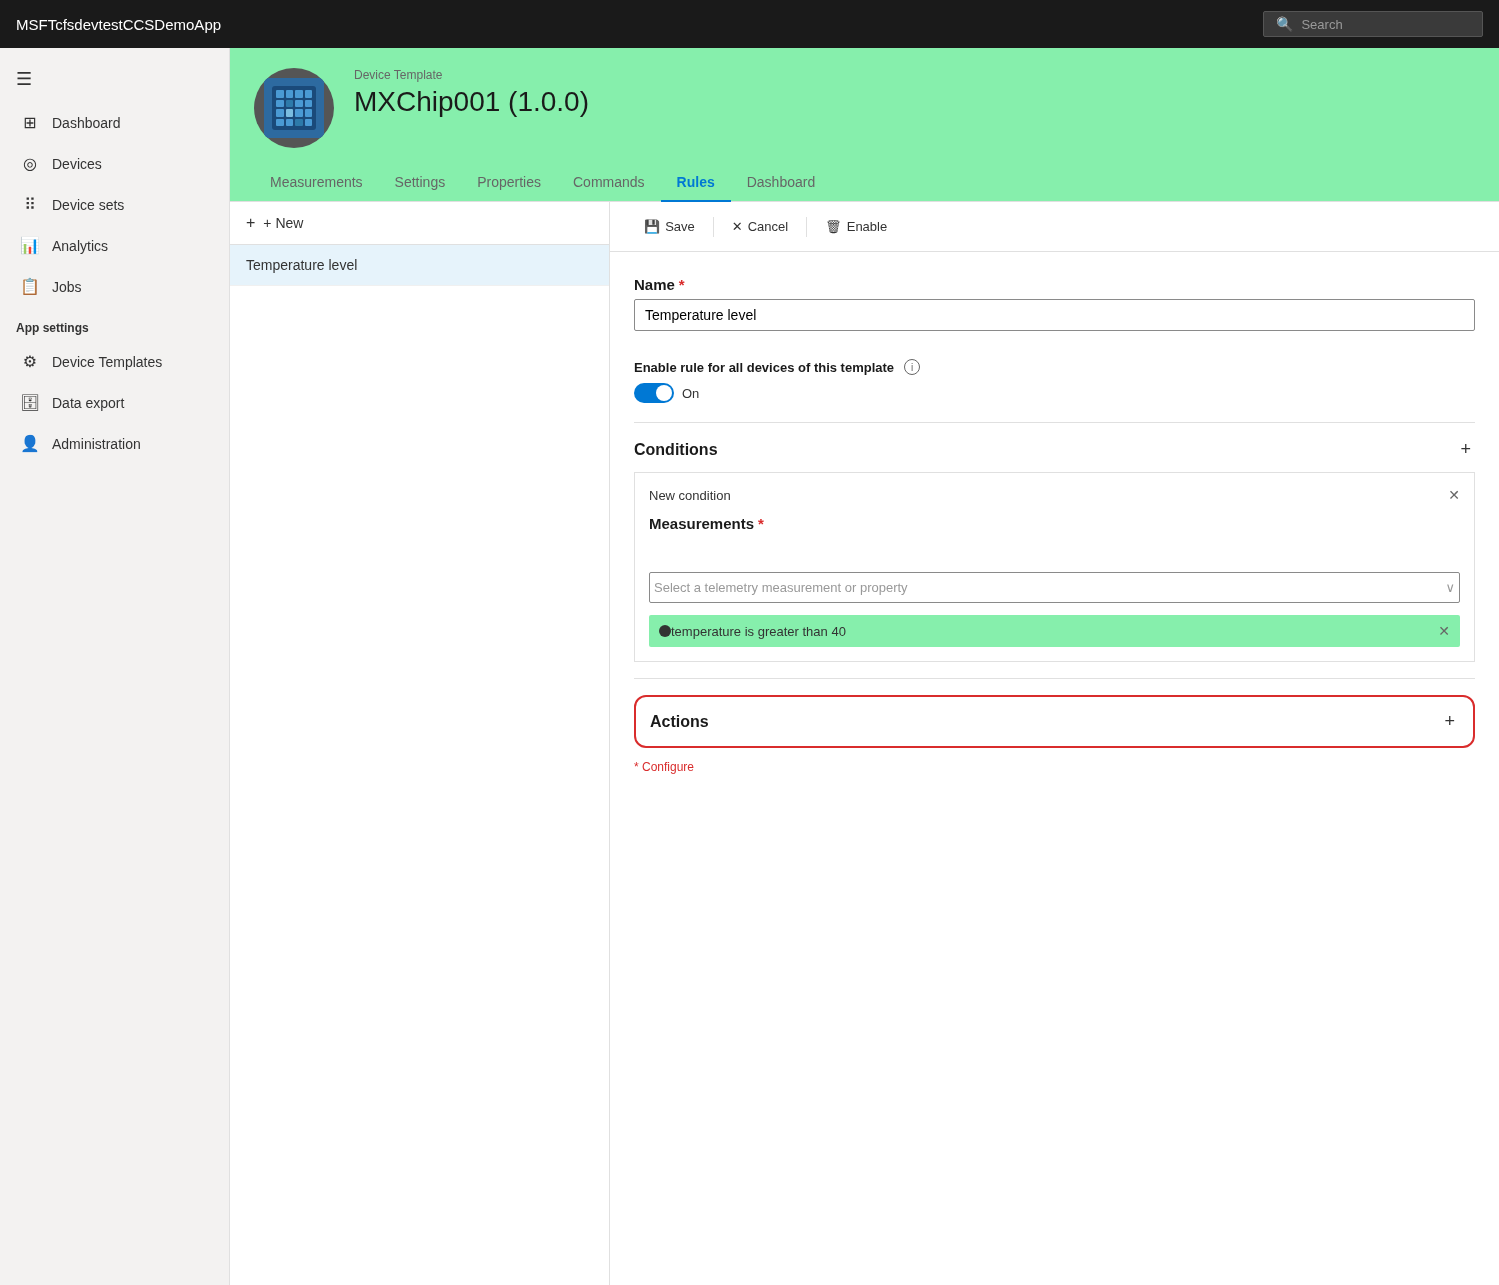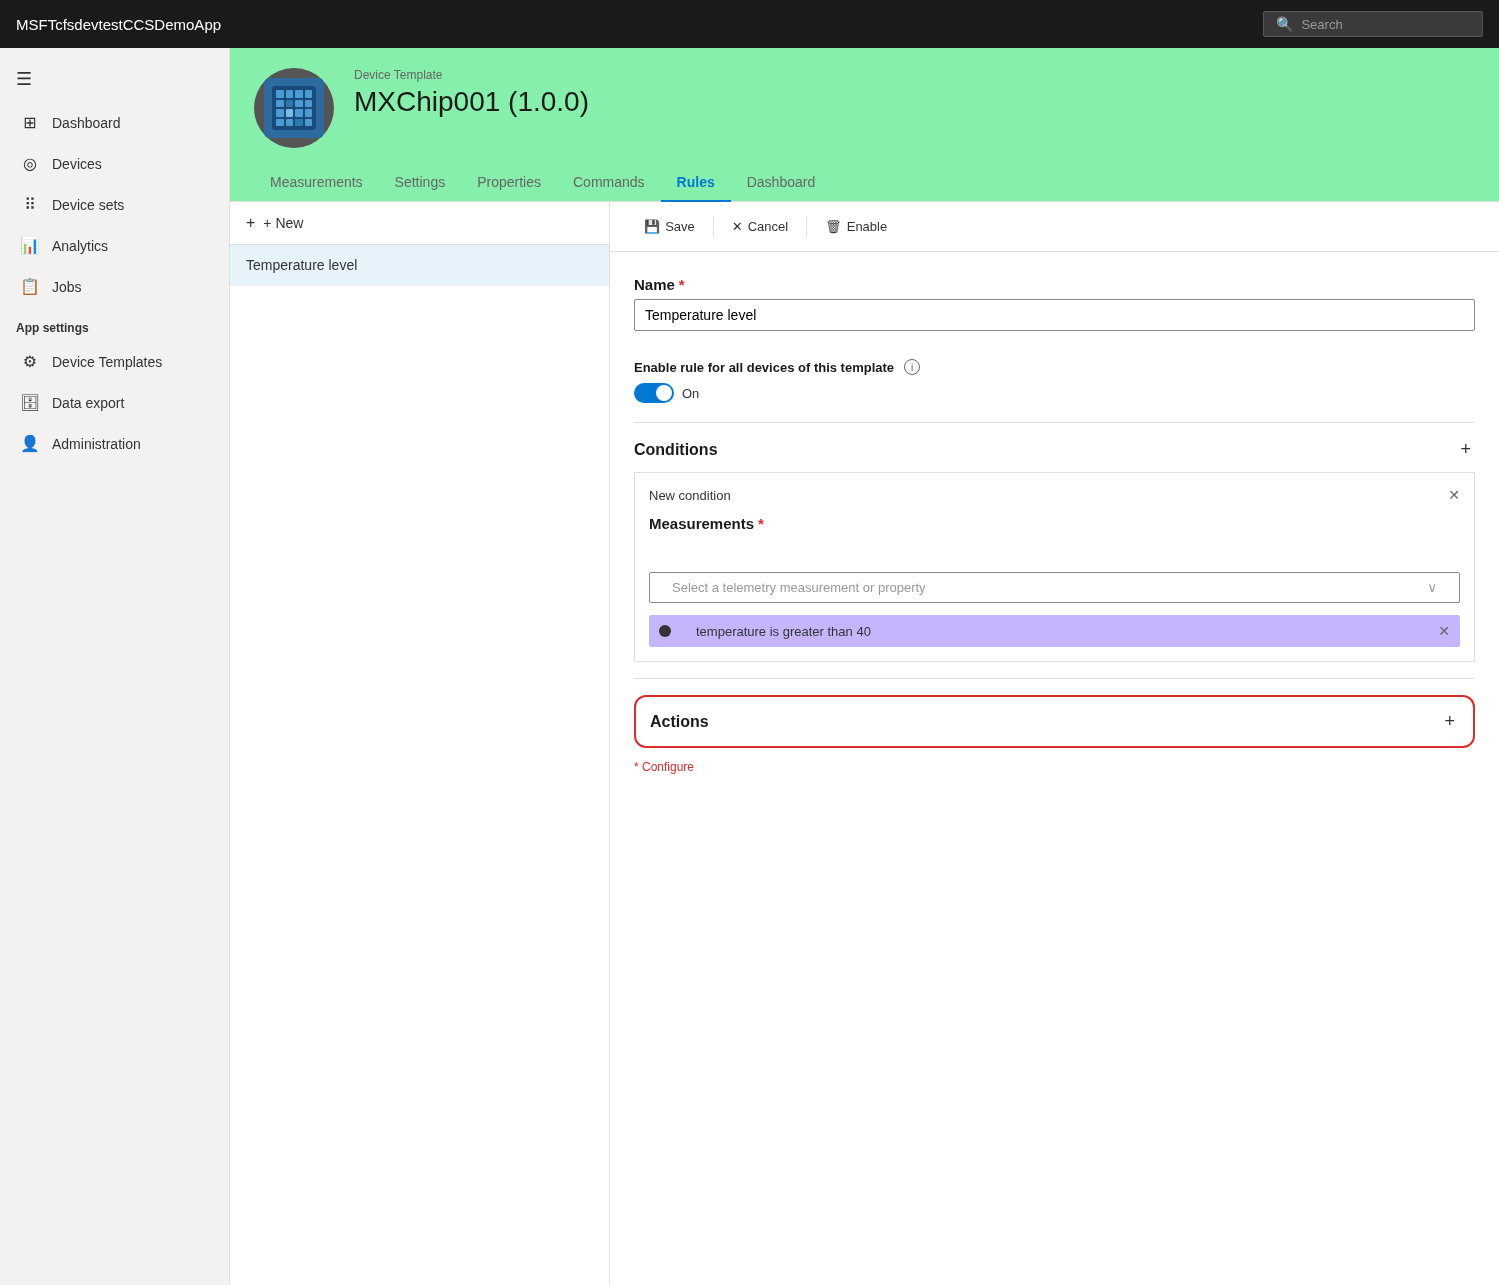--- a/index.html
+++ b/index.html
@@ -325,40 +325,40 @@
       background: none;
       border: none;
       cursor: pointer;
       color: #666;
       font-size: 14px;
       padding: 0;
     }
 
     .select-dropdown {
       width: 100%;
-      padding: 7px 22px;
+      padding: 7px 4px;
       border: 1px solid #8a8a8a;
       border-radius: 2px;
       font-size: 13px;
       color: #999;
       background: white;
       display: flex;
       align-items: center;
       justify-content: space-between;
       cursor: pointer;
       margin-top: 40px;
     }
 
     .condition-tag {
       display: flex;
       align-items: center;
-      gap: 25px;
+      gap: 0;
       margin-top: 12px;
       padding: 8px 10px;
-      background: #c4b5fd;
+      background: #86efac;
       border-radius: 2px;
     }
     .condition-dot {
       width: 12px;
       height: 12px;
       border-radius: 50%;
       background: #333;
       flex-shrink: 0;
     }
     .condition-text { font-size: 13px; color: #333; flex: 1; }

